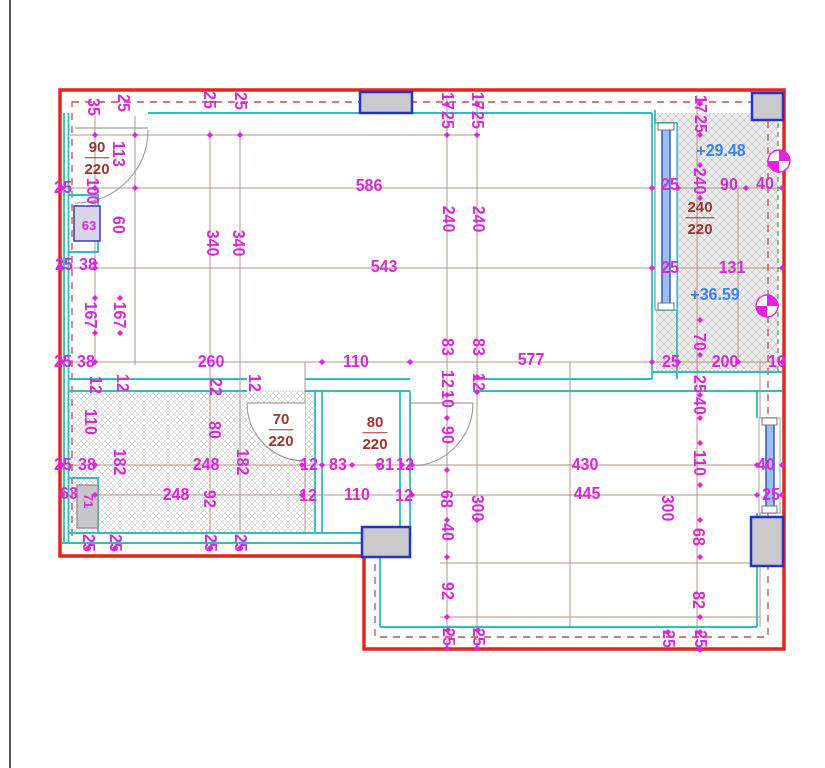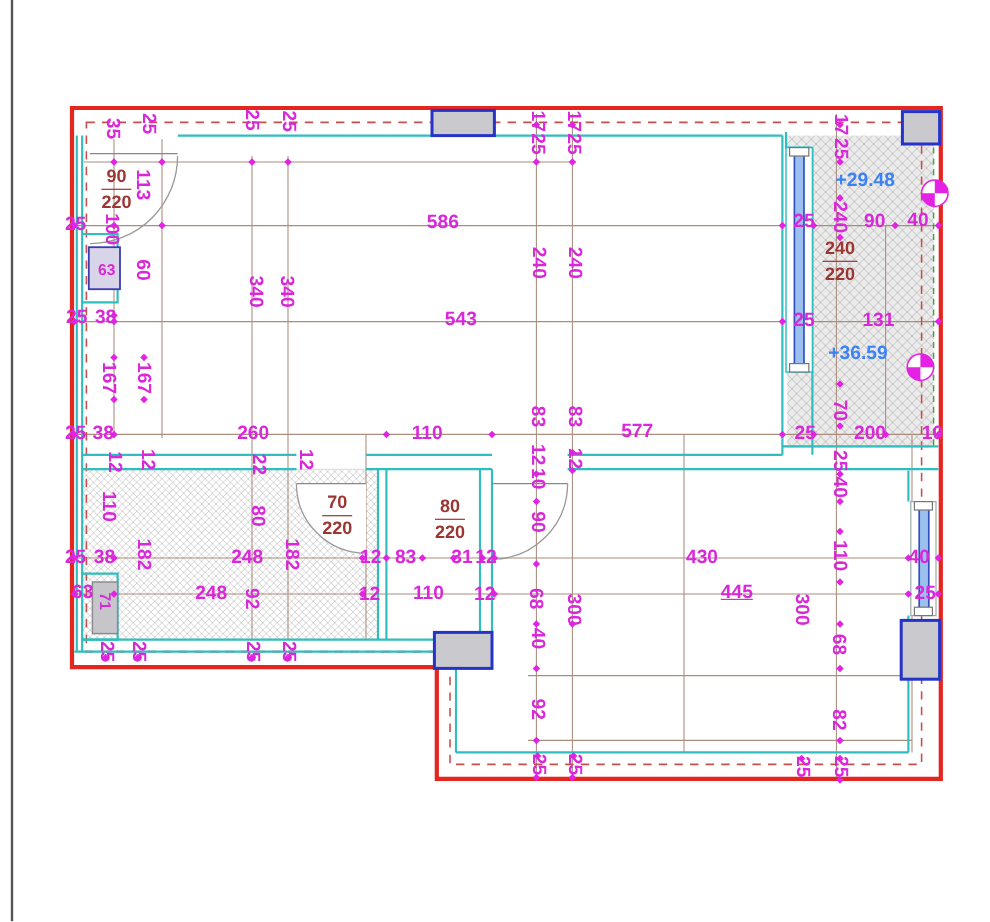--- a/index.html
+++ b/index.html
@@ -303,21 +303,21 @@
       <span class="lbl" style="left: 405px; top: 465px;">12</span>
       <span class="lbl" style="left: 308px; top: 496px;">12</span>
       <span class="lbl" style="left: 357px; top: 495px;">110</span>
       <span class="lbl" style="left: 404px; top: 496px;">12</span>
       <span class="lbl v" style="left: 447px; top: 435px;">90</span>
       <span class="lbl v" style="left: 446px; top: 499px;">68</span>
       <span class="lbl v" style="left: 477px; top: 508px;">300</span>
       <span class="lbl v" style="left: 447px; top: 532px;">40</span>
       <span class="lbl v" style="left: 447px; top: 591px;">92</span>
       <span class="lbl" style="left: 552px; top: 465px; margin-left: 33px;">430</span>
-      <span class="lbl" style="left: 614px; top: 494px; text-decoration: underline;">445</span>
+      <span class="lbl" style="left: 587px; top: 494px;">445</span>
       <span class="lbl v" style="left: 699px; top: 463px;">110</span>
       <span class="lbl v" style="left: 667px; top: 508px;">300</span>
       <span class="lbl v" style="left: 698px; top: 537px;">68</span>
       <span class="lbl v" style="left: 698px; top: 600px;">82</span>
       <span class="lbl" style="left: 766px; top: 465px;">40</span>
       <span class="lbl" style="left: 771px; top: 495px;">25</span>
       <span class="lbl v" style="left: 88px; top: 543px;">25</span>
       <span class="lbl v" style="left: 115px; top: 543px;">25</span>
       <span class="lbl v" style="left: 210px; top: 543px;">25</span>
       <span class="lbl v" style="left: 240px; top: 543px;">25</span>

